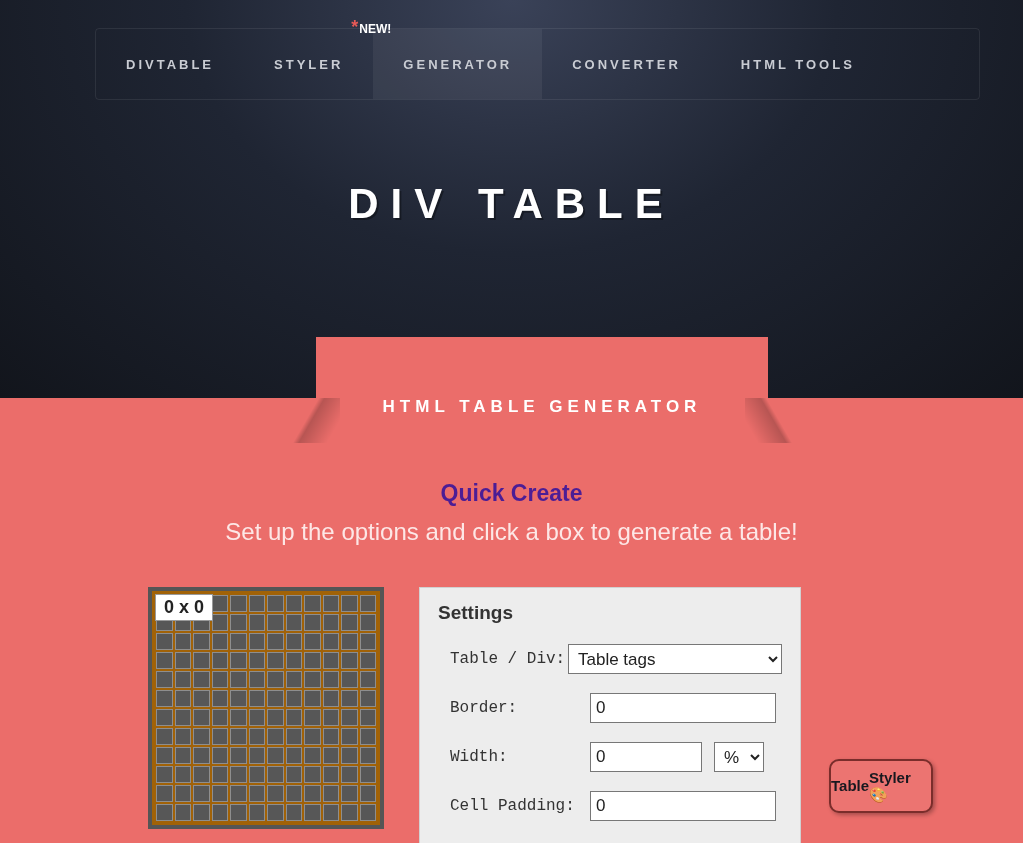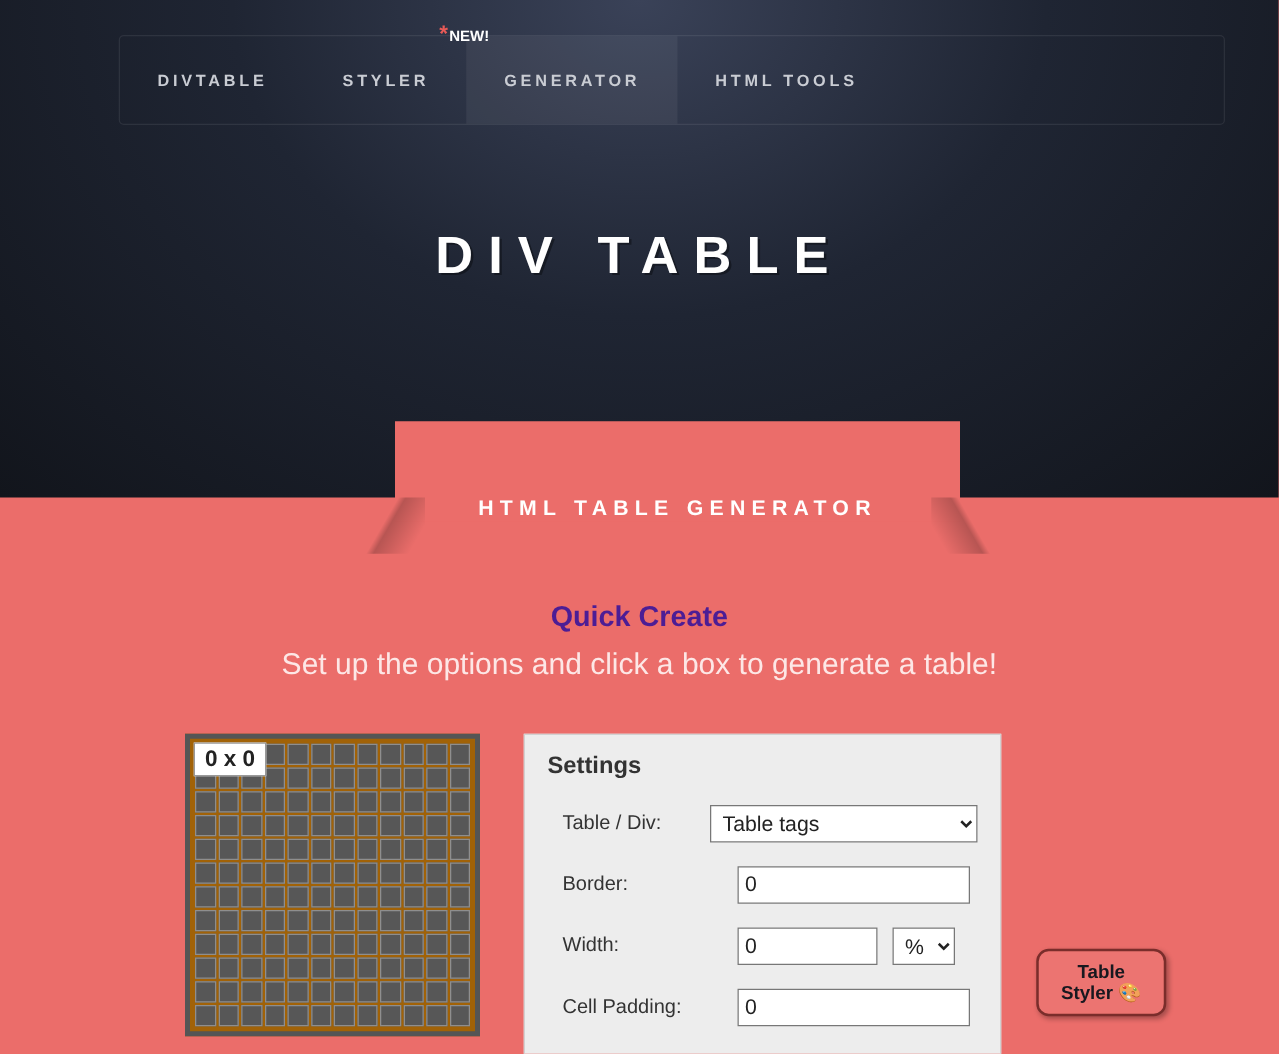--- a/index.html
+++ b/index.html
@@ -170,20 +170,21 @@
 .settings-row {
   display: flex;
   align-items: center;
   margin-bottom: 19px;
   padding-left: 12px;
 }
 .settings-label {
   width: 140px;
   color: #333;
   font-size: 16px;
+  font-family: Liberation Mono, monospace;
 }
 .settings-control {
   flex: 1;
   display: flex;
   gap: 12px;
 }
 .sel, .num {
   font-size: 17px;
   border: 1px solid #777;
   background: #fff;
@@ -199,21 +200,21 @@
   position: absolute;
   top: 759px;
   left: 829px;
   width: 104px;
   height: 54px;
   background: #ec7471;
   border: 2px solid #7a2d2b;
   border-radius: 10px;
   box-shadow: 2px 2px 4px rgba(0,0,0,0.3);
   display: flex;
-  flex-direction: column;
+  flex-direction: row;
   align-items: center;
   justify-content: center;
   color: #18181f;
   font-weight: 700;
   font-size: 15px;
   line-height: 1.15;
   cursor: pointer;
 }
 </style>
 </head>
@@ -224,20 +225,23 @@
 <div class="nav-bar">
   <div class="nav-item">
       <span>DIVTABLE</span>
     </div>
   <div class="nav-item" style="position:relative;">
     <span>STYLER</span>
     <span class="nav-new">NEW!</span>
   </div>
   <div class="nav-item active">
       <span>GENERATOR</span>
+    </div>
+  <div class="nav-item">
+      <span>CONVERTER</span>
     </div>
   <div class="nav-item">
       <span>HTML TOOLS</span>
     </div>
 </div>
 
 <div class="page-title">DIV TABLE</div>
 
 <div class="tab-banner">
   <span>HTML TABLE GENERATOR</span>

